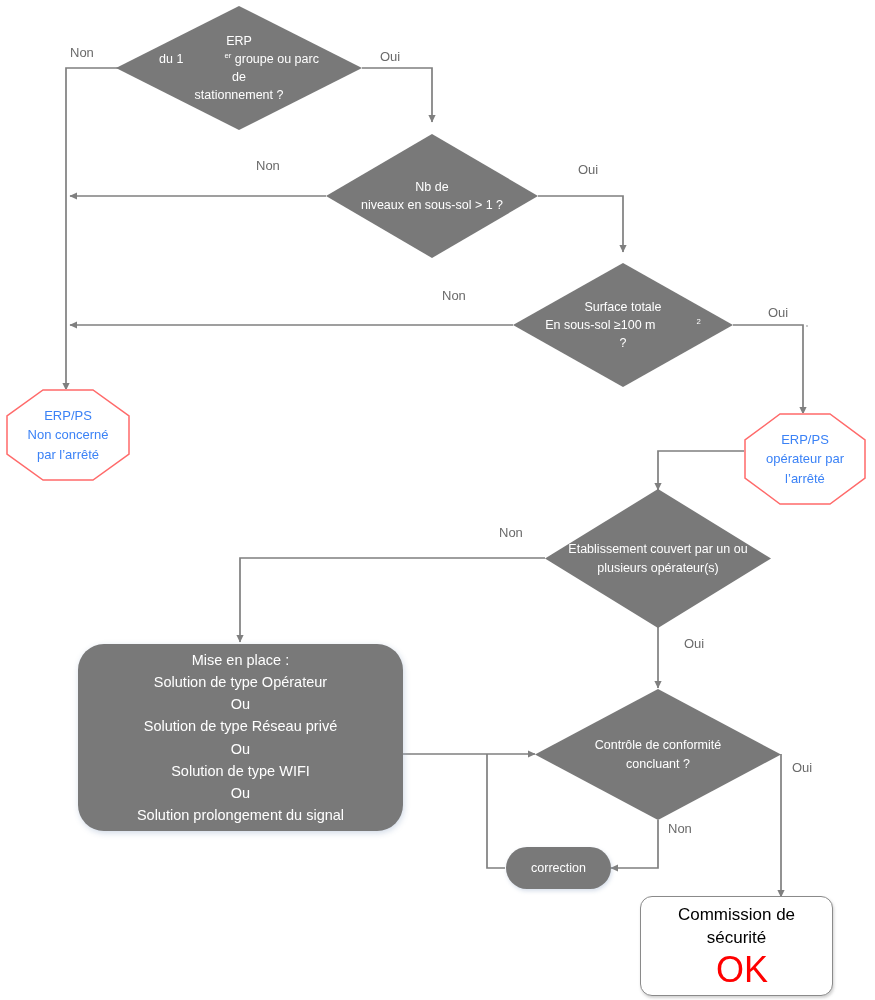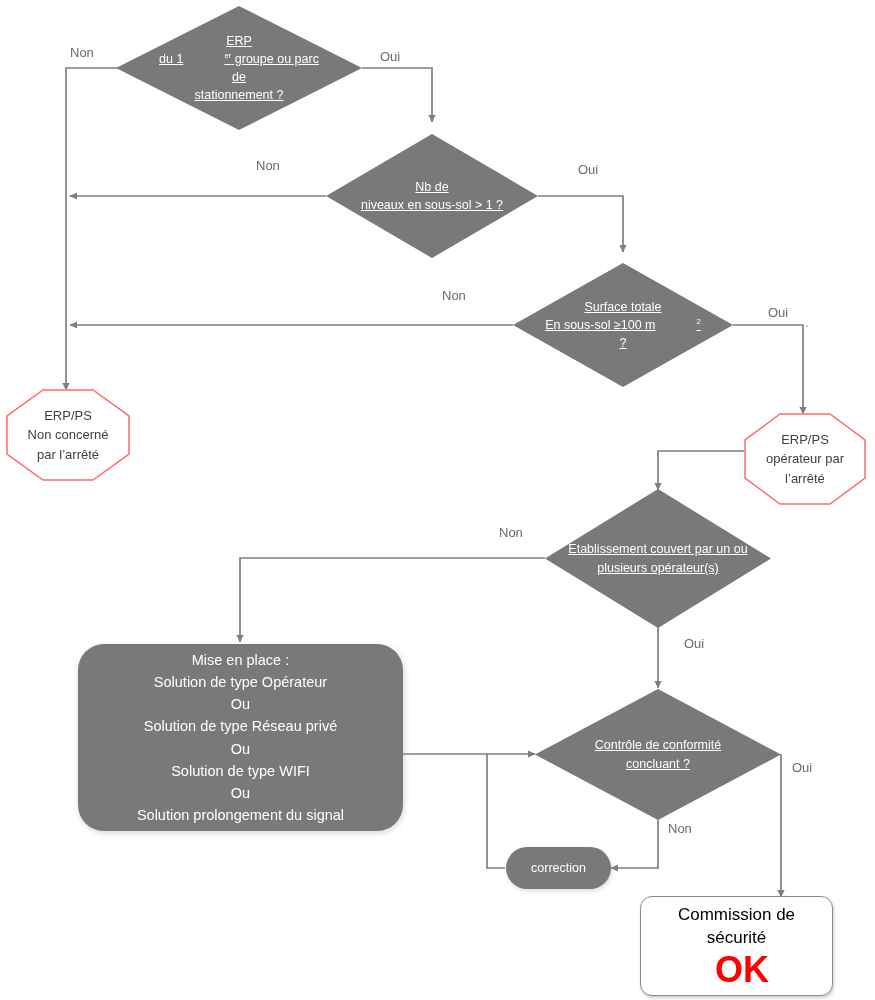--- a/index.html
+++ b/index.html
@@ -39,25 +39,24 @@
     color: #ffffff;
     clip-path: polygon(50% 0%, 100% 50%, 50% 100%, 0% 50%);
     -webkit-clip-path: polygon(50% 0%, 100% 50%, 50% 100%, 0% 50%);
     font-size: 12.5px;
     line-height: 1.45;
     filter: drop-shadow(1px 2px 2px rgba(150,170,200,0.40));
   }
   .diamond .txt {
     width: 72%;
     padding: 0 2px;
-    text-decoration: underline;
   }
   .octagon {
     background: #ffffff;
-    color: #404040;
+    color: #3b82f6;
     border: 0;
     font-size: 13px;
     line-height: 1.5;
   }
   .octagon .oshape {
     position: absolute;
     left: 0; top: 0; right: 0; bottom: 0;
   }
   .octagon .txt {
     position: relative;
@@ -85,21 +84,21 @@
     border: 1.4px solid #8a8a8a;
     border-radius: 12px;
     flex-direction: column;
     font-size: 17px;
     line-height: 1.35;
     box-shadow: 1px 2px 3px rgba(120,120,120,0.35);
   }
   .resultbox .ok {
     color: #ff0000;
     font-size: 36px;
-    font-weight: bold;
+    font-weight: normal;
     line-height: 1.05;
     margin-top: 1px;
     margin-left: 11px;
   }
   .edge-label {
     position: absolute;
     color: #6a6a6a;
     font-size: 13px;
     white-space: nowrap;
   }

